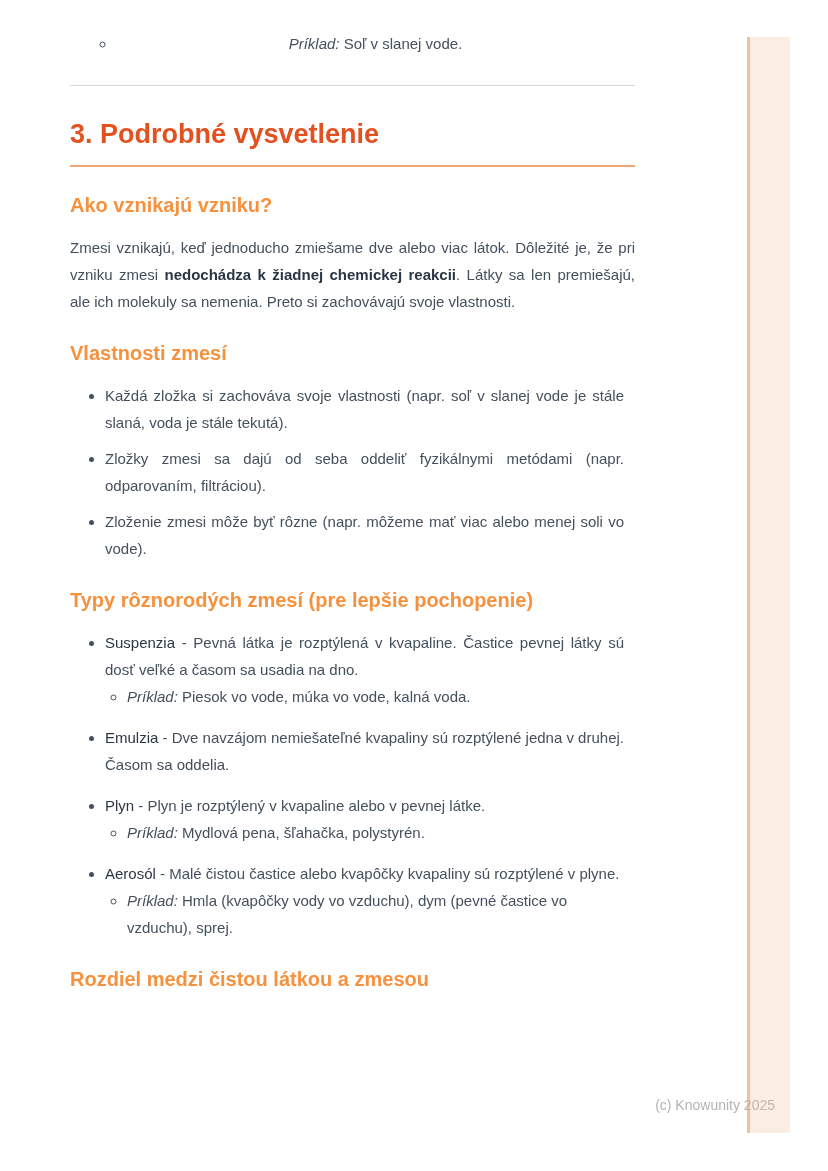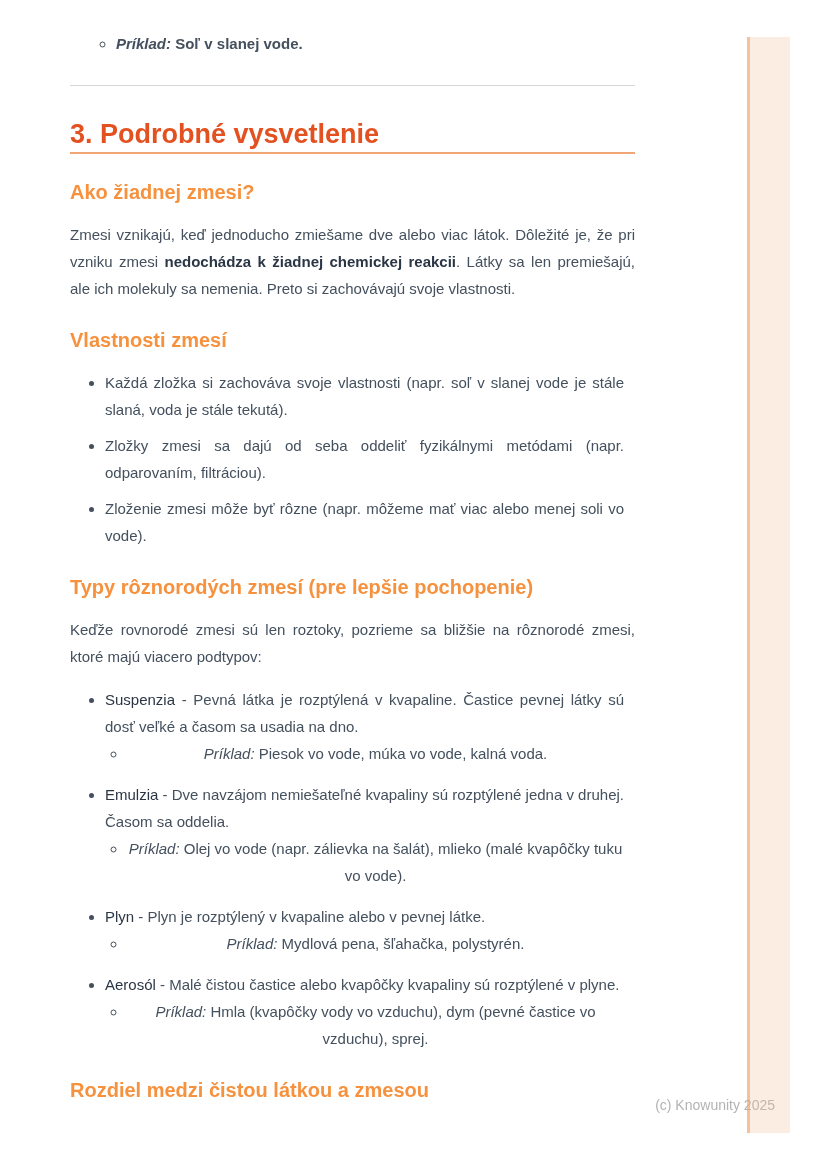--- a/index.html
+++ b/index.html
@@ -19,34 +19,35 @@
     color: #44505d;
     font-size: 15px;
     line-height: 27px;
   }
   
   ul.example-list {
     list-style: circle outside;
     margin: 0;
     padding-left: 46px;
   }
-  ul.example-list li { text-align: left; font-weight: bold; }
+  ul.example-list li { text-align: center; }
   .ex-label { font-style: italic; }
 
   hr.divider {
     border: none;
     border-top: 1px solid #d5d8da;
     margin: 28px 0 0 0;
   }
   h1 {
     margin: 30px 0 0 0;
     font-size: 27px;
     line-height: 36px;
     font-weight: bold;
     color: #e2511f;
+    padding-bottom: 13px;
     border-bottom: 2px solid #f0a775;
   }
   h2 {
     margin: 25px 0 16px 0;
     font-size: 20px;
     line-height: 26px;
     font-weight: bold;
     color: #f6913e;
   }
   p {
@@ -67,21 +68,21 @@
   ul.bullets > li:last-child { margin-bottom: 0; }
 
   ul.types { margin-top: 16px; }
   ul.types > li { margin-bottom: 14px; }
 
   ul.sub {
     list-style: circle outside;
     margin: 0;
     padding-left: 22px;
   }
-  ul.sub li { text-align: center; }
+  ul.sub li { text-align: left; }
 
   .term { font-weight: normal; color: #2b3645; }
 
   .edge-stripe {
     position: absolute;
     left: 747px; top: 37px;
     width: 43px; height: 1096px;
     background: rgba(246, 190, 150, 0.28);
     border-left: 3px solid rgba(237, 156, 101, 0.55);
   }
@@ -100,45 +101,41 @@
 <div class="doc">
 
   <ul class="example-list">
     <li><span class="ex-label">Príklad:</span> <span>Soľ v slanej vode.</span></li>
   </ul>
 
   <hr class="divider">
 
   <h1>3. Podrobné vysvetlenie</h1>
 
-  <h2>Ako žiadnej zmesi?</h2>
+  <h2>Ako vznikajú vzniku?</h2>
   <p><span>Zmesi vznikajú, keď jednoducho zmiešame dve alebo viac látok. Dôležité je, že pri vzniku zmesi</span> <b>nedochádza k žiadnej chemickej reakcii</b><span>. Látky sa len premiešajú, ale ich molekuly sa nemenia. Preto si zachovávajú svoje vlastnosti.</span></p>
 
   <h2>Vlastnosti zmesí</h2>
   <ul class="bullets">
     <li>Každá zložka si zachováva svoje vlastnosti (napr. soľ v slanej vode je stále slaná, voda je stále tekutá).</li>
     <li>Zložky zmesi sa dajú od seba oddeliť fyzikálnymi metódami (napr. odparovaním, filtráciou).</li>
     <li>Zloženie zmesi môže byť rôzne (napr. môžeme mať viac alebo menej soli vo vode).</li>
   </ul>
 
   <h2>Typy rôznorodých zmesí (pre lepšie pochopenie)</h2>
-  <p>Keďže rovnorodé zmesi sú len roztoky, pozrieme sa bližšie na rôznorodé zmesi, ktoré majú viacero podtypov:</p>
 
   <ul class="bullets types">
     <li>
       <span class="term">Suspenzia</span> <span>- Pevná látka je rozptýlená v kvapaline. Častice pevnej látky sú dosť veľké a časom sa usadia na dno.</span>
       <ul class="sub">
         <li><span class="ex-label">Príklad:</span> <span>Piesok vo vode, múka vo vode, kalná voda.</span></li>
       </ul>
     </li>
     <li>
       <span class="term">Emulzia</span> <span>- Dve navzájom nemiešateľné kvapaliny sú rozptýlené jedna v druhej. Časom sa oddelia.</span>
-      <ul class="sub">
-        <li><span class="ex-label">Príklad:</span> <span>Olej vo vode (napr. zálievka na šalát), mlieko (malé kvapôčky tuku vo vode).</span></li>
-      </ul>
     </li>
     <li>
       <span class="term">Plyn</span> <span>- Plyn je rozptýlený v kvapaline alebo v pevnej látke.</span>
       <ul class="sub">
         <li><span class="ex-label">Príklad:</span> <span>Mydlová pena, šľahačka, polystyrén.</span></li>
       </ul>
     </li>
     <li>
       <span class="term">Aerosól</span> <span>- Malé čistou častice alebo kvapôčky kvapaliny sú rozptýlené v plyne.</span>
       <ul class="sub">

